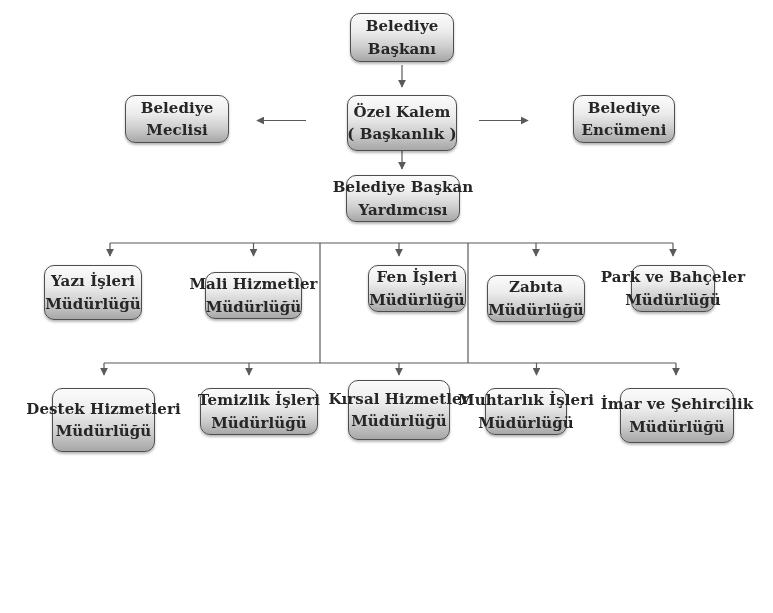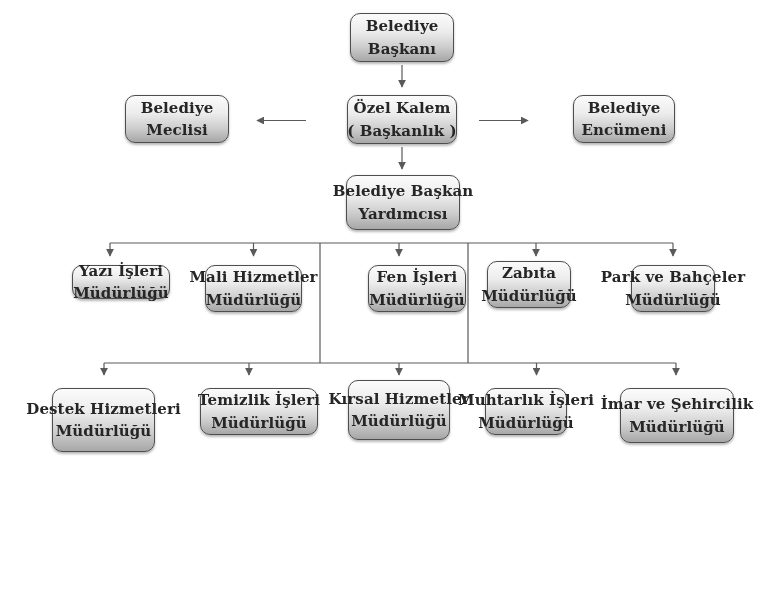--- a/index.html
+++ b/index.html
@@ -61,35 +61,35 @@
       <line x1="536.5" y1="363" x2="536.5" y2="375" marker-end="url(#arw)"></line>
       <line x1="676" y1="363" x2="676" y2="375" marker-end="url(#arw)"></line>
     </g>
   </svg>
 
   <div class="node" style="left:350px;top:13px;width:104px;height:49px">Belediye
 Başkanı</div>
 
   <div class="node" style="left:125px;top:95px;width:104px;height:48px">Belediye
 Meclisi</div>
-  <div class="node" style="left:347px;top:95px;width:110px;height:49px">Özel Kalem
+  <div class="node" style="left:347px;top:95px;width:110px;height:56px">Özel Kalem
 ( Başkanlık )</div>
   <div class="node" style="left:573px;top:95px;width:102px;height:48px">Belediye
 Encümeni</div>
 
-  <div class="node" style="left:346px;top:175px;width:114px;height:55px">Belediye Başkan
+  <div class="node" style="left:346px;top:175px;width:114px;height:47px">Belediye Başkan
 Yardımcısı</div>
 
-  <div class="node" style="left:72px;top:265px;width:98px;height:34px">Yazı İşleri
+  <div class="node" style="left:44px;top:265px;width:98px;height:55px">Yazı İşleri
 Müdürlüğü</div>
-  <div class="node" style="left:205px;top:265px;width:97px;height:47px">Mali Hizmetler
+  <div class="node" style="left:205px;top:272px;width:97px;height:47px">Mali Hizmetler
 Müdürlüğü</div>
   <div class="node" style="left:368px;top:265px;width:98px;height:47px">Fen İşleri
 Müdürlüğü</div>
-  <div class="node" style="left:487px;top:261px;width:84px;height:47px">Zabıta
+  <div class="node" style="left:487px;top:275px;width:98px;height:47px">Zabıta
 Müdürlüğü</div>
   <div class="node" style="left:631px;top:265px;width:84px;height:47px">Park ve Bahçeler
 Müdürlüğü</div>
 
   <div class="node" style="left:52px;top:388px;width:103px;height:64px">Destek Hizmetleri
 Müdürlüğü</div>
   <div class="node" style="left:200px;top:388px;width:118px;height:47px">Temizlik İşleri
 Müdürlüğü</div>
   <div class="node" style="left:348px;top:380px;width:102px;height:60px">Kırsal Hizmetler
 Müdürlüğü</div>

